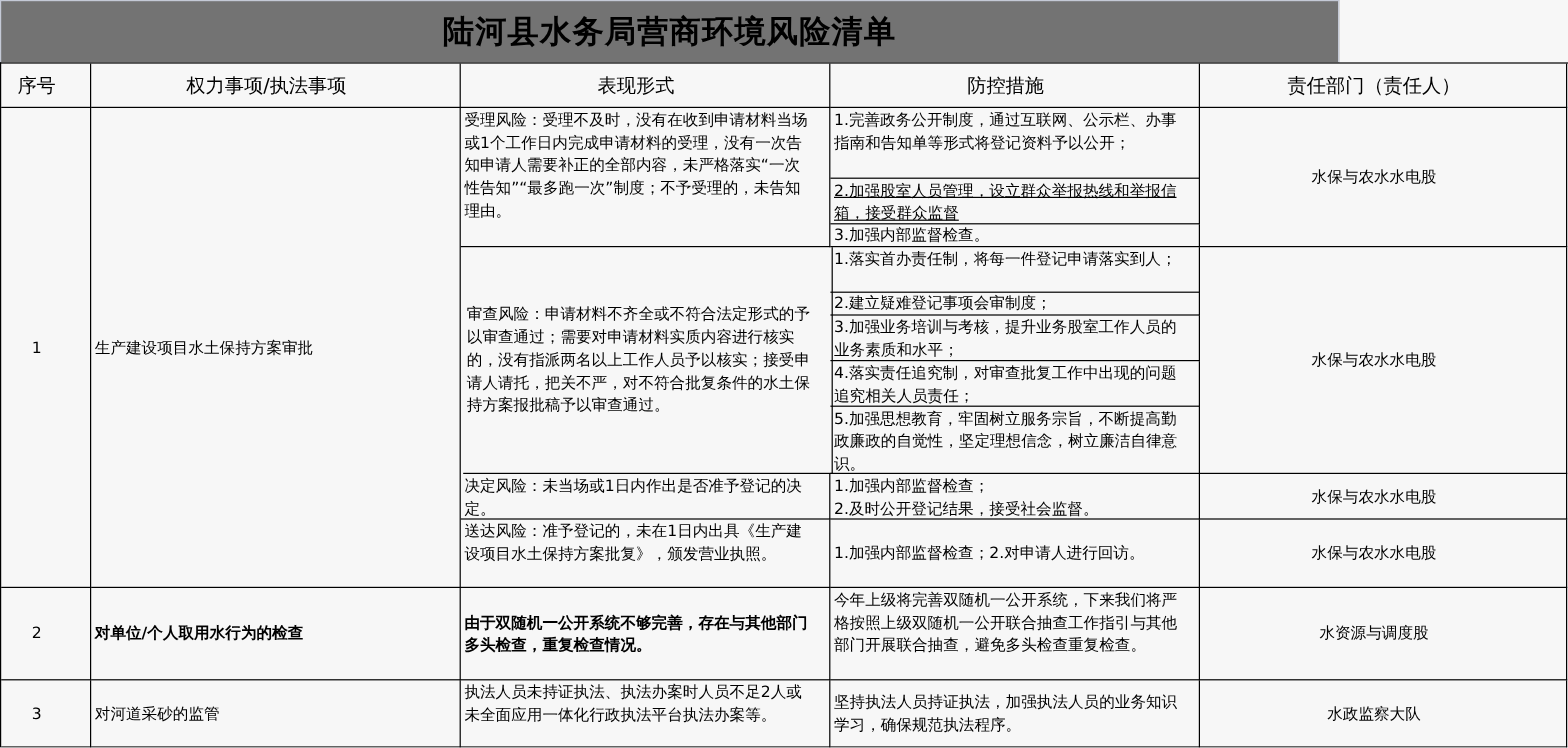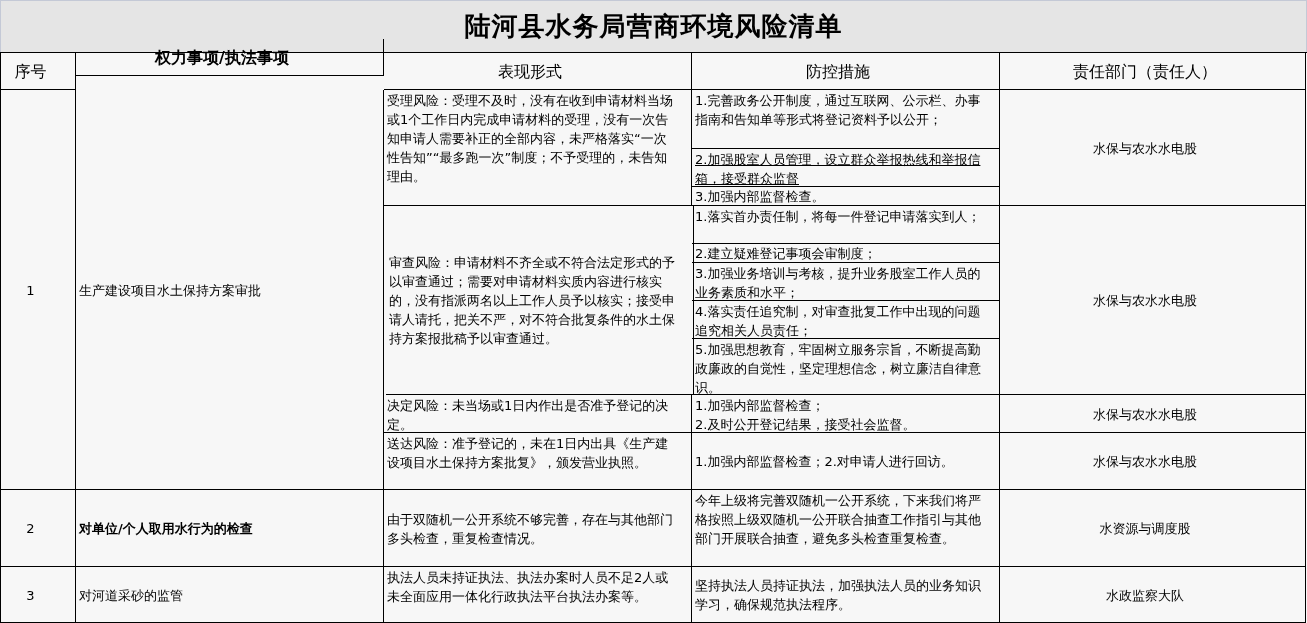--- a/index.html
+++ b/index.html
@@ -4,22 +4,22 @@
 <style>
   html, body { margin:0; padding:0; }
   body {
     width:1307px; height:623px; position:relative; overflow:hidden;
     background:#f7f7f7;
     font-family: "DejaVu Sans", "Liberation Sans", sans-serif;
     color:#000;
   }
   .abs { position:absolute; box-sizing:border-box; }
   .title-bar {
-    left:0; top:0; width:1307px; height:52px;
-    background:#e5e5e5;
+    left:0; top:0; width:1116px; height:52px;
+    background:#737373;
     border:1px solid #c4c9d6; border-bottom:none;
     display:flex; align-items:center; justify-content:center;
   }
   .title {
     font-family:"DejaVu Serif", "Liberation Serif", serif;
     font-weight:bold; font-size:26px; letter-spacing:1px;
   }
   .cell {
     position:absolute; box-sizing:border-box;
     border-right:1px solid #000; border-bottom:1px solid #000;
@@ -42,21 +42,21 @@
 
 <div class="abs title-bar">
   <span class="title">陆河县水务局营商环境风险清单</span>
 </div>
 
 <div class="grid-top"></div>
 <div class="grid-left"></div>
 
 <div>
   <div class="cell hdr" style="left:1px;top:53px;width:75px;height:37px;">序号</div>
-  <div class="cell hdr" style="left:76px;top:39px;width:308px;height:37px;font-weight:bold;">权力事项/执法事项</div>
+  <div class="cell hdr" style="left:76px;top:53px;width:308px;height:37px;">权力事项/执法事项</div>
   <div class="cell hdr" style="left:384px;top:53px;width:308px;height:37px;">表现形式</div>
   <div class="cell hdr" style="left:692px;top:53px;width:308px;height:37px;">防控措施</div>
   <div class="cell hdr" style="left:1000px;top:53px;width:306px;height:37px;">责任部门（责任人）</div>
 
   <div class="cell center" style="left:1px;top:90px;width:75px;height:400px;">1</div>
   <div class="cell vcenter" style="left:76px;top:90px;width:308px;height:400px;">生产建设项目水土保持方案审批</div>
 
   <div class="cell top" style="left:384px;top:90px;width:308px;height:116px;">受理风险：受理不及时，没有在收到申请材料当场或1个工作日内完成申请材料的受理，没有一次告知申请人需要补正的全部内容，未严格落实“一次性告知”“最多跑一次”制度；不予受理的，未告知理由。</div>
   <div class="cell top" style="left:692px;top:90px;width:308px;height:59px;">1.完善政务公开制度，通过互联网、公示栏、办事指南和告知单等形式将登记资料予以公开；</div>
   <div class="cell top" style="left:692px;top:149px;width:308px;height:38px;text-decoration:underline;">2.加强股室人员管理，设立群众举报热线和举报信箱，接受群众监督</div>
@@ -75,21 +75,21 @@
   <div class="cell top" style="left:692px;top:395px;width:308px;height:38px;white-space:pre-line;">1.加强内部监督检查；
 2.及时公开登记结果，接受社会监督。</div>
   <div class="cell center" style="left:1000px;top:395px;width:306px;height:38px;">水保与农水水电股</div>
 
   <div class="cell top" style="left:384px;top:433px;width:308px;height:57px;">送达风险：准予登记的，未在1日内出具《生产建设项目水土保持方案批复》，颁发营业执照。</div>
   <div class="cell vcenter" style="left:692px;top:433px;width:308px;height:57px;">1.加强内部监督检查；2.对申请人进行回访。</div>
   <div class="cell center" style="left:1000px;top:433px;width:306px;height:57px;">水保与农水水电股</div>
 
   <div class="cell center" style="left:1px;top:490px;width:75px;height:77px;">2</div>
   <div class="cell vcenter" style="left:76px;top:490px;width:308px;height:77px;font-weight:bold;">对单位/个人取用水行为的检查</div>
-  <div class="cell vcenter" style="left:384px;top:490px;width:308px;height:77px;">由于双随机一公开系统不够完善，存在与其他部门多头检查，重复检查情况。</div>
+  <div class="cell vcenter" style="left:384px;top:490px;width:308px;height:77px;font-weight:bold;">由于双随机一公开系统不够完善，存在与其他部门多头检查，重复检查情况。</div>
   <div class="cell top" style="left:692px;top:490px;width:308px;height:77px;">今年上级将完善双随机一公开系统，下来我们将严格按照上级双随机一公开联合抽查工作指引与其他部门开展联合抽查，避免多头检查重复检查。</div>
   <div class="cell center" style="left:1000px;top:490px;width:306px;height:77px;">水资源与调度股</div>
 
   <div class="cell center" style="left:1px;top:567px;width:75px;height:56px;">3</div>
   <div class="cell vcenter" style="left:76px;top:567px;width:308px;height:56px;">对河道采砂的监管</div>
   <div class="cell top" style="left:384px;top:567px;width:308px;height:56px;">执法人员未持证执法、执法办案时人员不足2人或未全面应用一体化行政执法平台执法办案等。</div>
   <div class="cell vcenter" style="left:692px;top:567px;width:308px;height:56px;">坚持执法人员持证执法，加强执法人员的业务知识学习，确保规范执法程序。</div>
   <div class="cell center" style="left:1000px;top:567px;width:306px;height:56px;">水政监察大队</div>
 </div>
 

